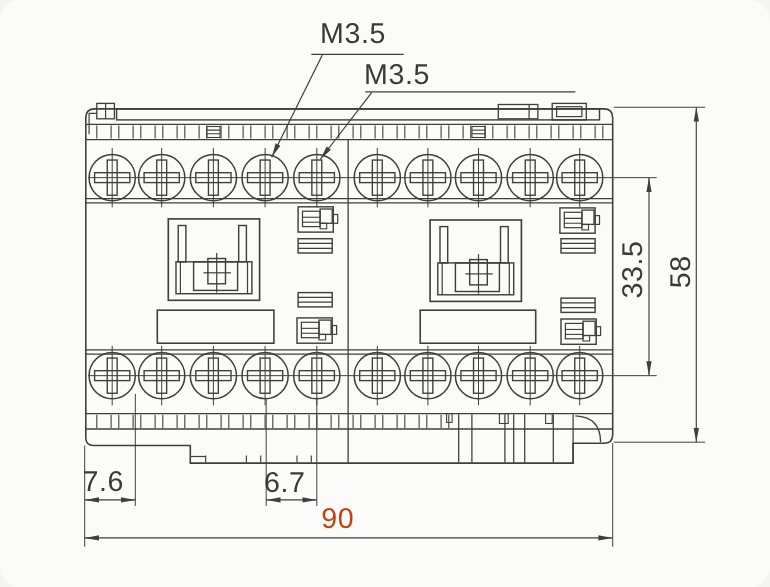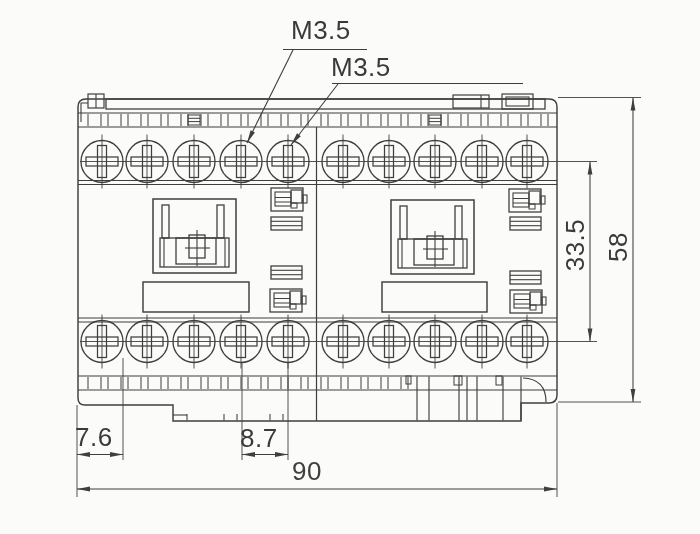--- a/index.html
+++ b/index.html
@@ -1,18 +1,19 @@
 <!DOCTYPE html>
 <html><head>
 <meta charset="utf-8">
 <style>
   html,body{margin:0;padding:0;background:#f4f4f2;}
   .canvas{
     position:relative;width:700px;height:534px;overflow:hidden;
     font-family:"Liberation Sans", sans-serif;
+    border-radius:19px;
   }
   svg{position:absolute;left:0;top:0;}
   .lbl{
     position:absolute;color:#3a3a3a;font-size:26px;line-height:1;
     white-space:nowrap;letter-spacing:0.5px;
   }
   .lbl.center{text-align:left;}
   .lbl.rot{transform:translate(-50%,-50%) rotate(-90deg);transform-origin:center center;}
 </style>
 </head>
@@ -389,17 +390,17 @@
         <line x1="293" y1="50" x2="247" y2="143" stroke="#3f3f3f" stroke-width="1.1"></line>
         <polygon points="247,143 254.91483605761087,132.4115454299911 250.6123728134347,130.28344533072115" fill="#3f3f3f" stroke="none"></polygon>
         <line x1="338" y1="84" x2="291" y2="145" stroke="#3f3f3f" stroke-width="1.1"></line>
         <polygon points="291,145 300.83553422840765,136.16697863458822 297.03325746305546,133.23735555308733" fill="#3f3f3f" stroke="none"></polygon>
       </g>
   </svg>
 
   <div class="lbl" style="left: 291px; top: 17px; color: rgb(58, 58, 58);">M3.5</div>
   <div class="lbl" style="left: 331px; top: 54px; color: rgb(58, 58, 58);">M3.5</div>
   <div class="lbl center" style="left: 75px; top: 424px; width: 50px; color: rgb(58, 58, 58);">7.6</div>
-  <div class="lbl center" style="left: 240px; top: 425px; width: 50px; color: rgb(58, 58, 58);">8.7</div>
-  <div class="lbl center" style="left: 292px; top: 458px; width: 50px; color: #404040;">90</div>
+  <div class="lbl center" style="left: 240px; top: 425px; width: 50px; color: rgb(58, 58, 58);">6.7</div>
+  <div class="lbl center" style="left: 292px; top: 458px; width: 50px; color: #c2410c;">90</div>
   <div class="lbl rot" style="left: 575px; top: 245px; color: rgb(58, 58, 58);">33.5</div>
   <div class="lbl rot" style="left: 618px; top: 247px; color: rgb(58, 58, 58);">58</div>
 </div>
 
 </body></html>

